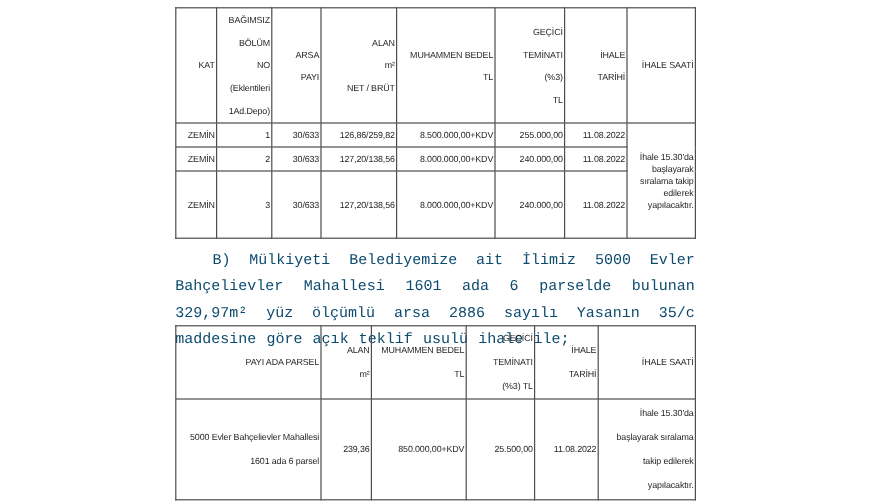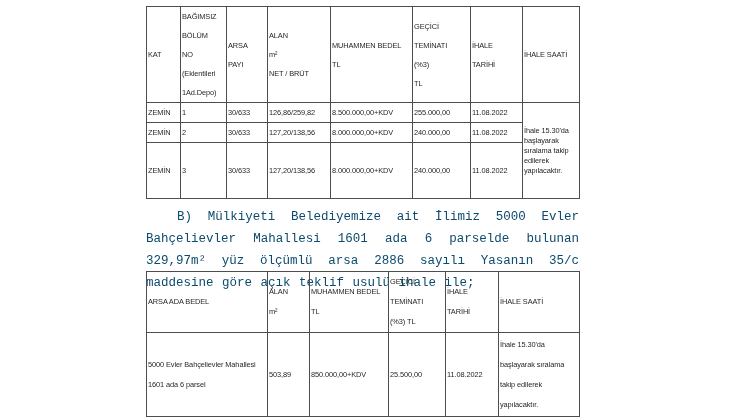--- a/index.html
+++ b/index.html
@@ -13,21 +13,21 @@
     position:relative; width:730px; height:420px;
     background:#ffffff; overflow:hidden;
   }
   table {
     position:absolute;
     border-collapse:collapse;
     table-layout:fixed;
   }
   th, td {
     border:1px solid #4d4d4d;
-    text-align:left;
+    text-align:right;
     vertical-align:middle;
     font-weight:normal;
     white-space:pre-line;
     letter-spacing:-0.1px;
     padding:0 1px;
     color:#262626;
   }
   
   .t1 { left:146px; top:6px; width:433px; font-size:7.4px; }
   .t1 th { height:95px; line-height:19px; }
@@ -131,36 +131,36 @@
     <colgroup>
       <col style="width:121px">
         <col style="width:42px">
         <col style="width:79px">
       <col style="width:57px">
         <col style="width:53px">
         <col style="width:81px">
     </colgroup>
     <tbody>
       <tr>
-        <th>ARSA ADA BEDEL</th>
+        <th>PAYI ADA PARSEL</th>
         <th>ALAN
 m²</th>
         <th>MUHAMMEN BEDEL
 TL</th>
         <th>GEÇİCİ
 TEMİNATI
 (%3) TL</th>
         <th>İHALE
 TARİHİ</th>
         <th>İHALE SAATİ</th>
       </tr>
       <tr>
         <td>5000 Evler Bahçelievler Mahallesi
 1601 ada 6 parsel</td>
-        <td>503,89</td>
+        <td>239,36</td>
         <td>850.000,00+KDV</td>
         <td>25.500,00</td>
         <td>11.08.2022</td>
         <td>İhale 15.30'da
 başlayarak sıralama
 takip edilerek
 yapılacaktır.</td>
       </tr>
     </tbody>
   </table>

